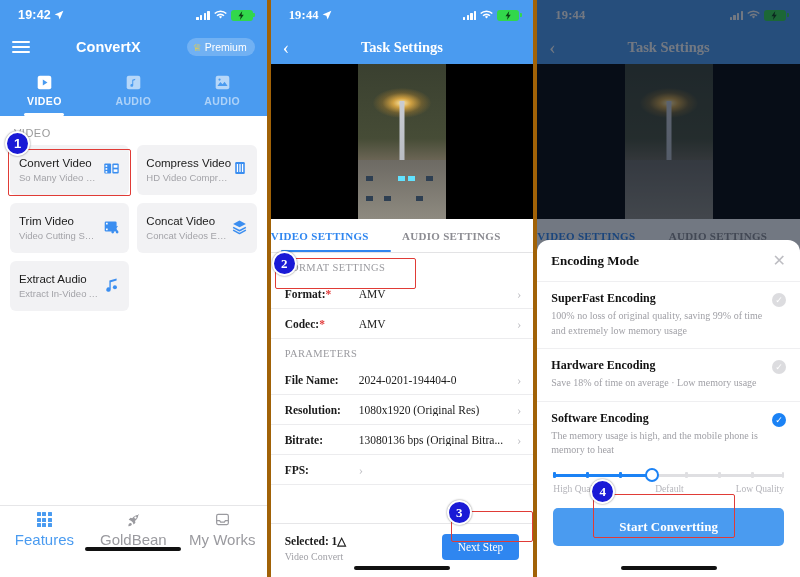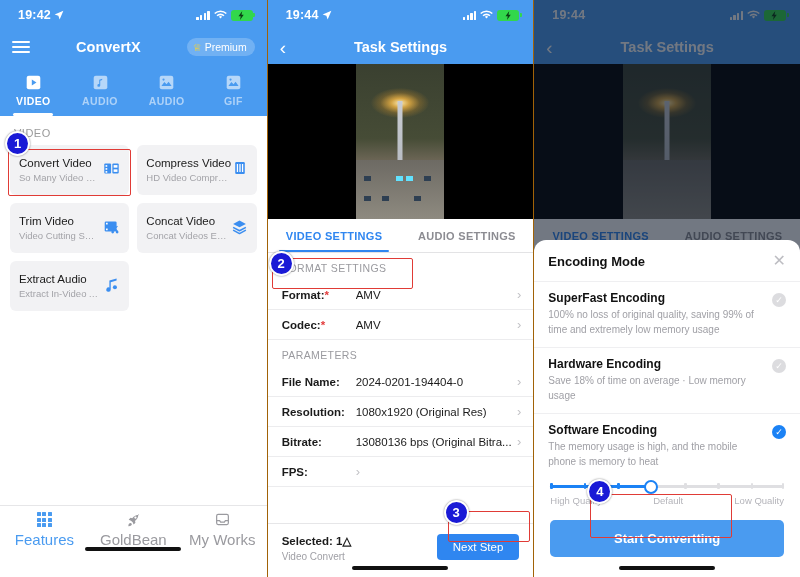--- a/index.html
+++ b/index.html
@@ -4,21 +4,21 @@
 <style>
   * { box-sizing: border-box; margin: 0; padding: 0; }
   html, body {
     width: 800px; height: 577px;
     background: #ffffff;
     font-family: "Liberation Sans", sans-serif;
     overflow: hidden;
   }
   .screens { display: flex; width: 800px; height: 577px; }
   .panel { width: 266.67px; height: 577px; position: relative; overflow: hidden; background: #fff; }
-  .panel + .panel { border-left: 1px solid #a16207; }
+  .panel + .panel { border-left: 4px solid #a16207; font-family: Liberation Serif, serif; }
 
   
   .statusbar {
     height: 30px; display: flex; align-items: center;
     padding: 0 14px 0 18px; color: #fff;
     font-size: 12.5px; font-weight: bold; letter-spacing: .2px;
   }
   .sb-time { display: flex; align-items: center; gap: 3px; }
   .sb-spacer { flex: 1; }
   .sb-icons { display: flex; align-items: center; gap: 4px; }
@@ -113,21 +113,21 @@
   }
   .vid .bldg {
     position:absolute; left:0; right:0; bottom:0; height:38%;
     background: linear-gradient(#6d6a63, #8e8a80);
   }
   .vid .win { position:absolute; width:7px; height:5px; background:#2e3f52; }
   .vid .win.lit { background:#62e2ff; }
 
   .settabs { display:flex; height:34px; border-bottom:1px solid #e3e3e5; background:#fff; }
   .settabs .st {
-    flex:1; display:flex; align-items:center; justify-content:center; position:relative;
+    flex:1; display:flex; align-items:center; position:relative;
     font-size:11px; font-weight:bold; color:#8c8c92; letter-spacing:.3px;
   }
   .settabs .st.active { color:#2f86f0; }
   .st-underline { position:absolute; bottom:0; left:50%; transform:translateX(-50%);
     width:110px; height:2.5px; background:#2f86f0; border-radius:2px; }
 
   .sec-hd { font-size:10.5px; color:#9a9a9f; letter-spacing:.4px; padding: 9px 14px 6px; background:#fff; }
   .row {
     display:flex; align-items:center; min-height:30px; padding: 0 12px 0 14px;
     border-bottom:1px solid #ececee; background:#fff; font-size:11.5px; color:#1b1b1b;
@@ -253,28 +253,20 @@
             </svg>
           <span>AUDIO</span>
         </div>
         <div class="tab">
           <svg class="tabicon" viewBox="0 0 20 20">
               <rect x="2" y="2" width="16" height="16" rx="2.5" fill="#fff"></rect>
               <path d="M4 14l3.5-4.5L10 12l2.5-3L16 14z" fill="#4a9bf0"></path>
               <circle cx="6.5" cy="6.5" r="1.3" fill="#4a9bf0"></circle>
             </svg>
           <span>AUDIO</span>
-        </div>
-        <div class="tab">
-          <svg class="tabicon" viewBox="0 0 20 20">
-              <rect x="2" y="2" width="16" height="16" rx="2.5" fill="#fff"></rect>
-              <path d="M4 14l3.5-4.5L10 12l2.5-3L16 14z" fill="#4a9bf0"></path>
-              <circle cx="6.5" cy="6.5" r="1.3" fill="#4a9bf0"></circle>
-            </svg>
-          <span>GIF</span>
         </div>
       </div>
     </div>
 
     <div class="p1-body">
       <div class="section-label">VIDEO</div>
       <div class="tiles">
         <div class="tile">
           <div class="tile-txt">
             <div class="tile-title">Convert Video</div>

